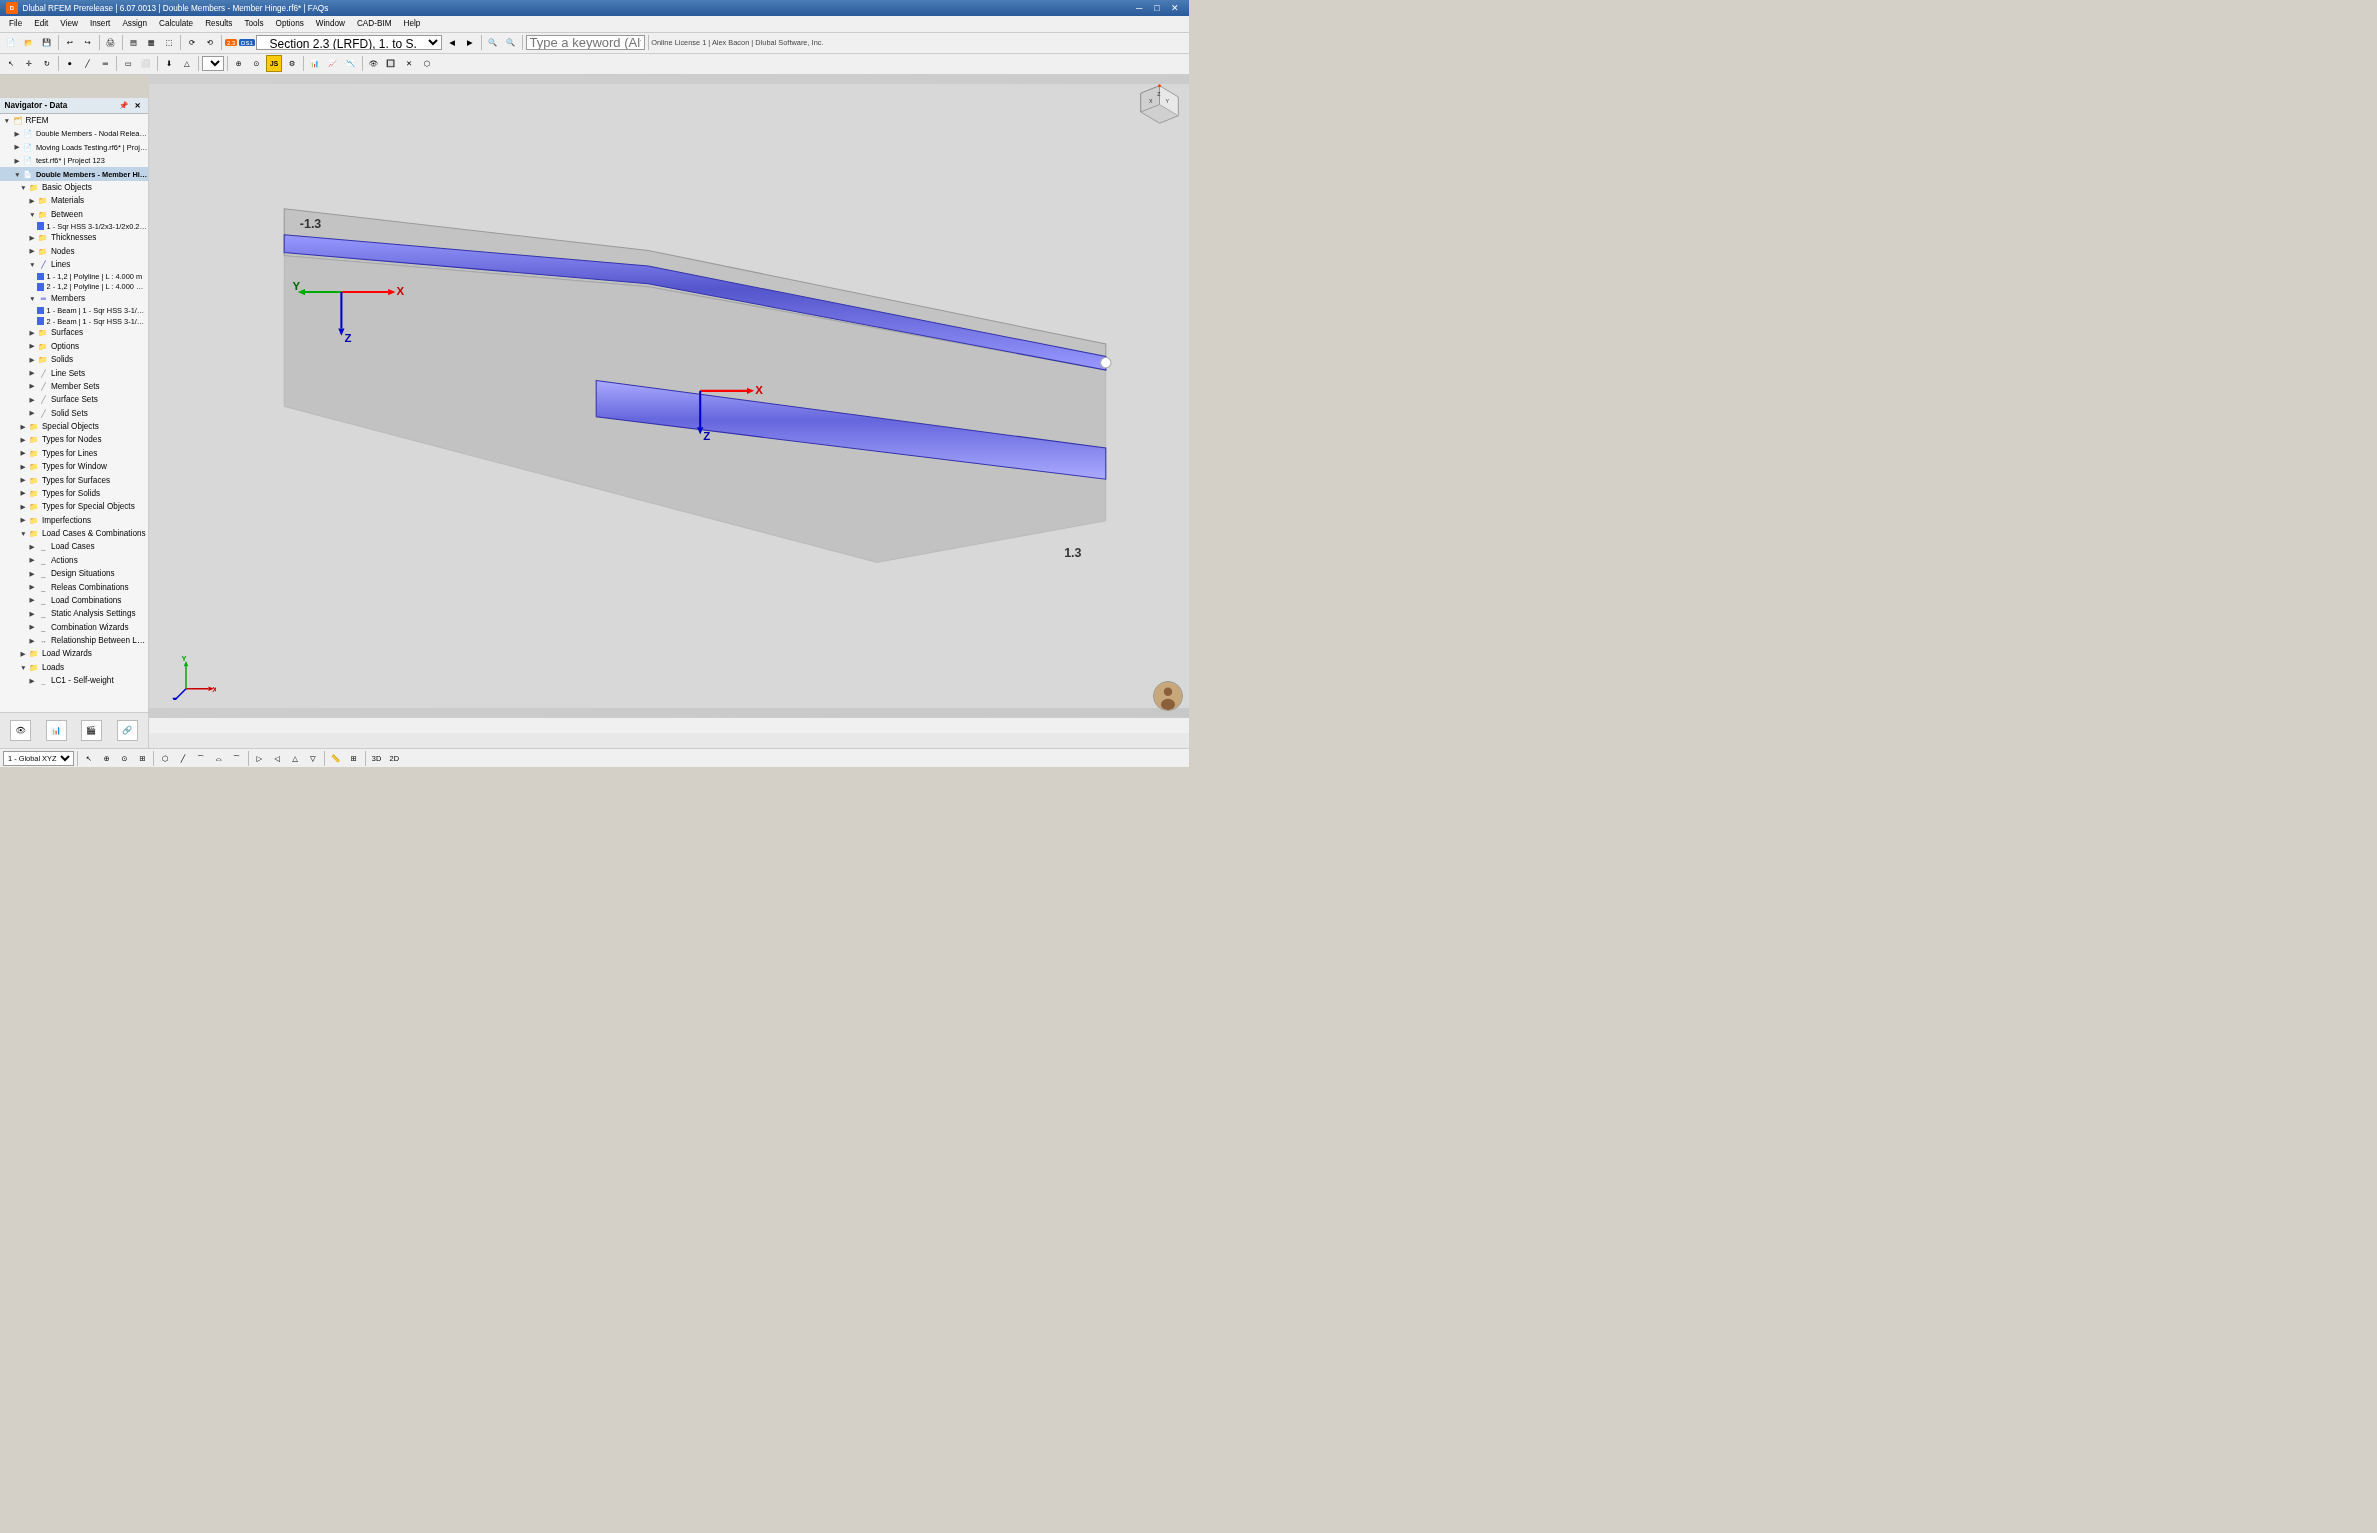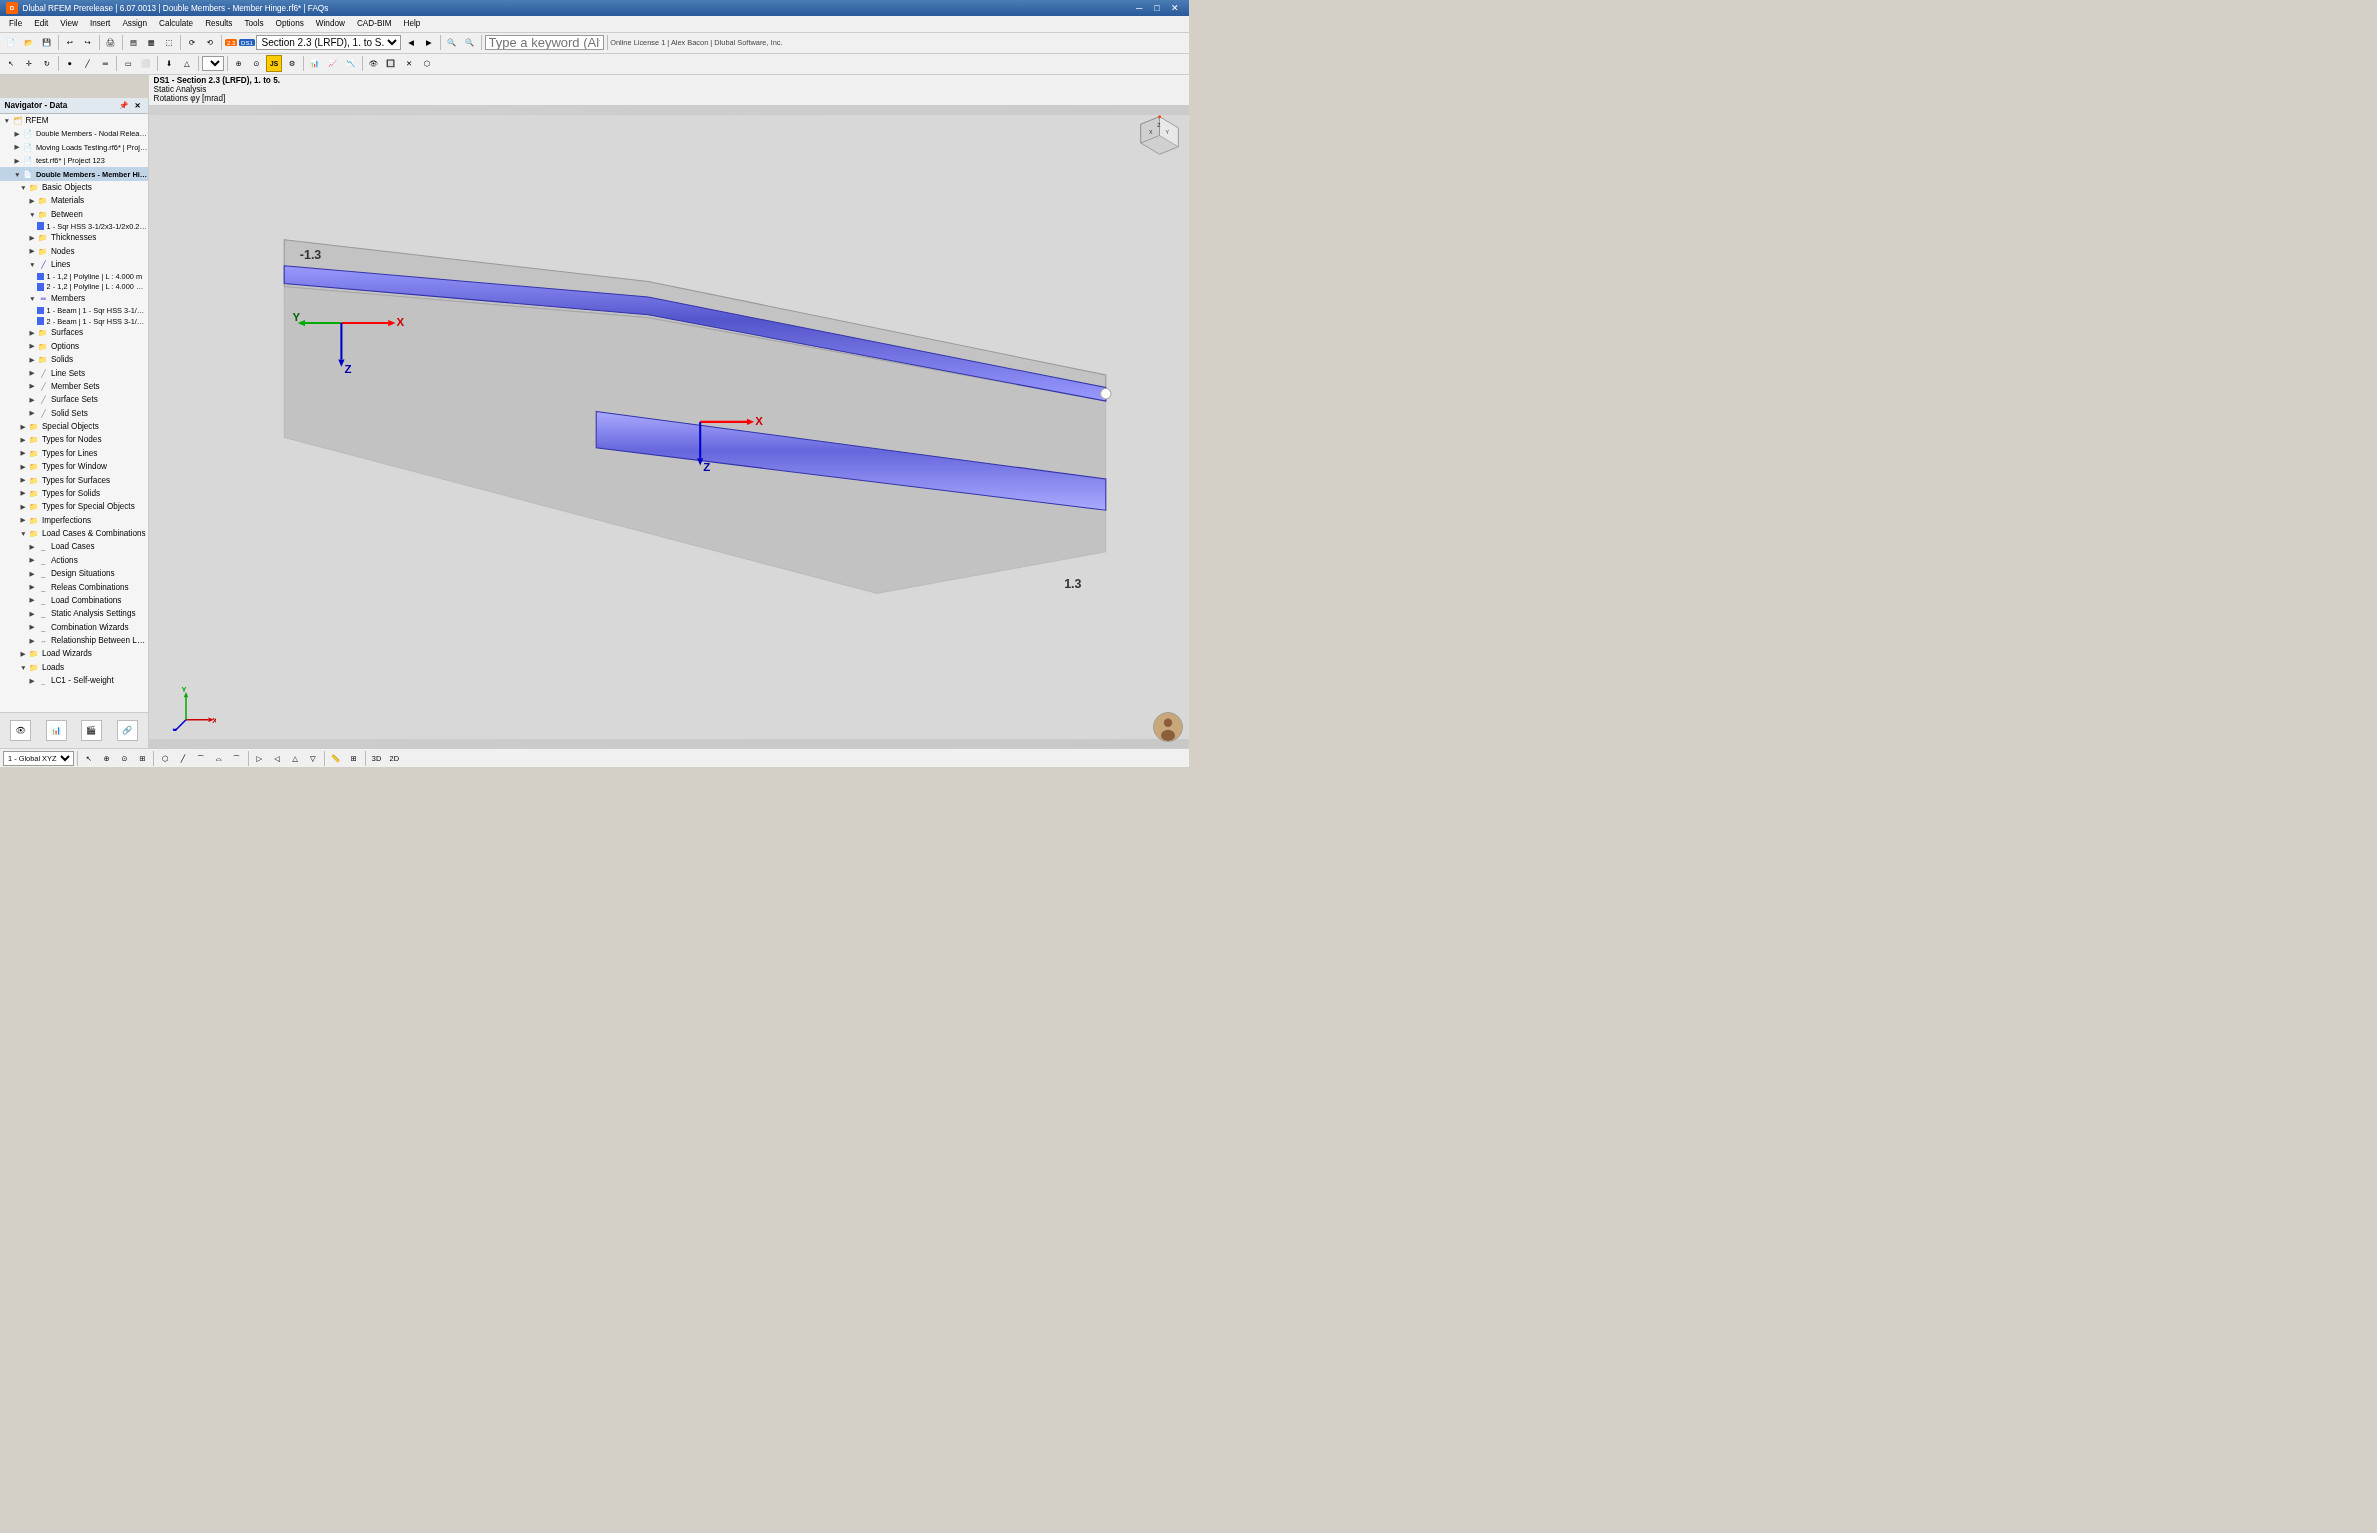--- a/index.html
+++ b/index.html
@@ -13,21 +13,21 @@
     .title-btn { width: 16.3px; height: 16.3px; display: flex; align-items: center; justify-content: center; cursor: pointer; font-size: 9px; color: white; }
 
     
     #menubar { height: 16.3px; background: #f0f0f0; display: flex; align-items: center; padding: 0 3px; border-bottom: 0.7px solid #ccc; }
     .menu-item { padding: 1.5px 6px; cursor: pointer; font-size: 8.2px; color: #000; }
 
     
     .toolbar { height: 21px; background: #f0f0f0; display: flex; align-items: center; padding: 0 3px; gap: 1.5px; border-bottom: 0.7px solid #ccc; }
     .tb-btn { width: 16.3px; height: 16.3px; display: flex; align-items: center; justify-content: center; cursor: pointer; border: 0.7px solid transparent; background: transparent; font-size: 7.4px; }
     .tb-sep { width: 0.7px; height: 15px; background: #bbb; margin: 0 1.5px; }
-    .tb-dropdown { height: 15px; font-size: 10px; border: 0.7px solid #999; background: white; padding: 0 0; cursor: pointer; }
+    .tb-dropdown { height: 15px; font-size: 12px; border: 0.7px solid #999; background: white; padding: 0 8px; cursor: pointer; }
     .tb-badge { background: #ff6600; color: white; font-size: 6px; padding: 0.7px 2.2px; border-radius: 1.5px; }
     .tb-badge-blue { background: #2060c0; color: white; font-size: 6px; padding: 0.7px 2.2px; border-radius: 1.5px; }
 
     
     #main { display: flex; height: calc(767px - 16.3px - 16.3px - 21px - 21px - 19.3px); }
 
     
     #navigator { width: 149px; background: #f5f5f5; border-right: 0.7px solid #ccc; display: flex; flex-direction: column; overflow: hidden; margin-top: 23px; }
     #navigator-header { height: 16.3px; background: #e0e8f0; display: flex; align-items: center; justify-content: space-between; padding: 0 4.5px; font-weight: bold; font-size: 8.2px; border-bottom: 0.7px solid #bbb; }
     #navigator-header-btns { display: flex; gap: 1.5px; }
@@ -426,25 +426,20 @@
 
     <div id="nav-bottom">
       <div class="nav-tab-btn">👁</div>
       <div class="nav-tab-btn">📊</div>
       <div class="nav-tab-btn">🎬</div>
       <div class="nav-tab-btn">🔗</div>
     </div>
   </div>
 
   <div id="viewport">
-    <div id="viewport-header">
-      <div style="font-weight:bold; font-size:8.2px;">DS1 - Section 2.3 (LRFD), 1. to 5.</div>
-      <div style="font-size:8.2px;">Static Analysis</div>
-      <div style="font-size:8.2px;">Rotations φy [mrad]</div>
-    </div>
 
     <div id="viewport-canvas">
       
       <svg width="100%" height="100%" viewBox="0 0 1000 600" xmlns="http://www.w3.org/2000/svg" style="font-size:11px">
 
         <rect width="1000" height="600" fill="#d8d8d8"></rect>
 
         <polygon points="130,120 480,160 920,250 920,275 480,195 130,165" fill="rgba(190,190,190,0.8)" stroke="#999" stroke-width="1"></polygon>
 
         <polygon points="130,165 480,195 920,275 920,420 700,460 130,310" fill="rgba(185,185,185,0.7)" stroke="#aaa" stroke-width="0.5"></polygon>

